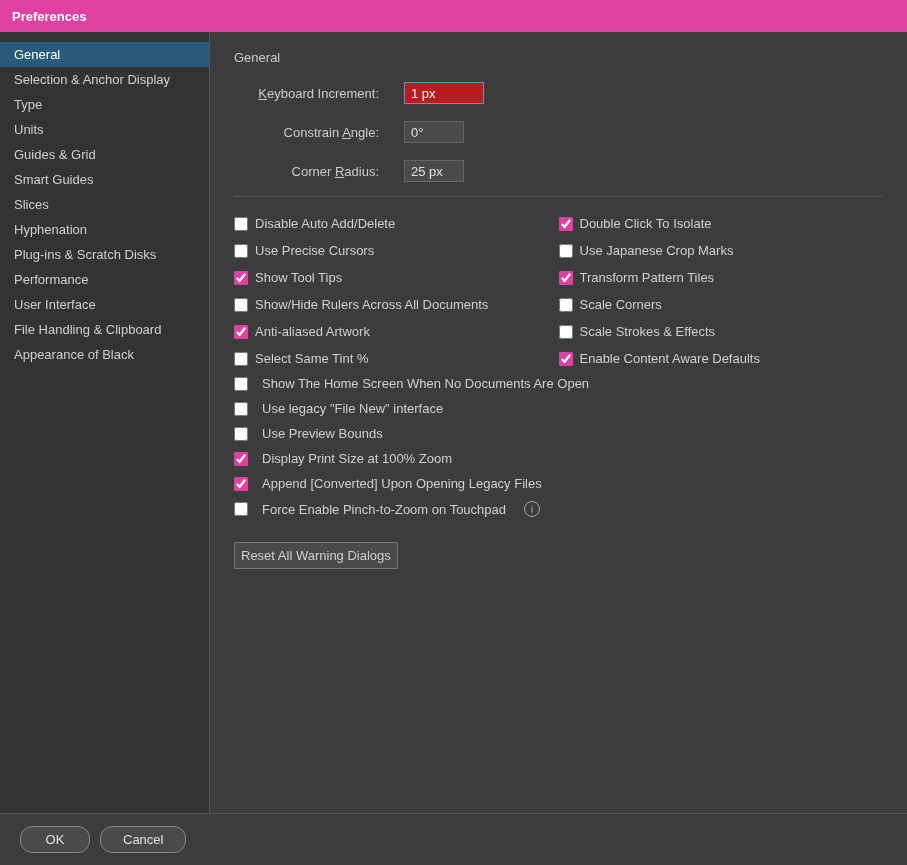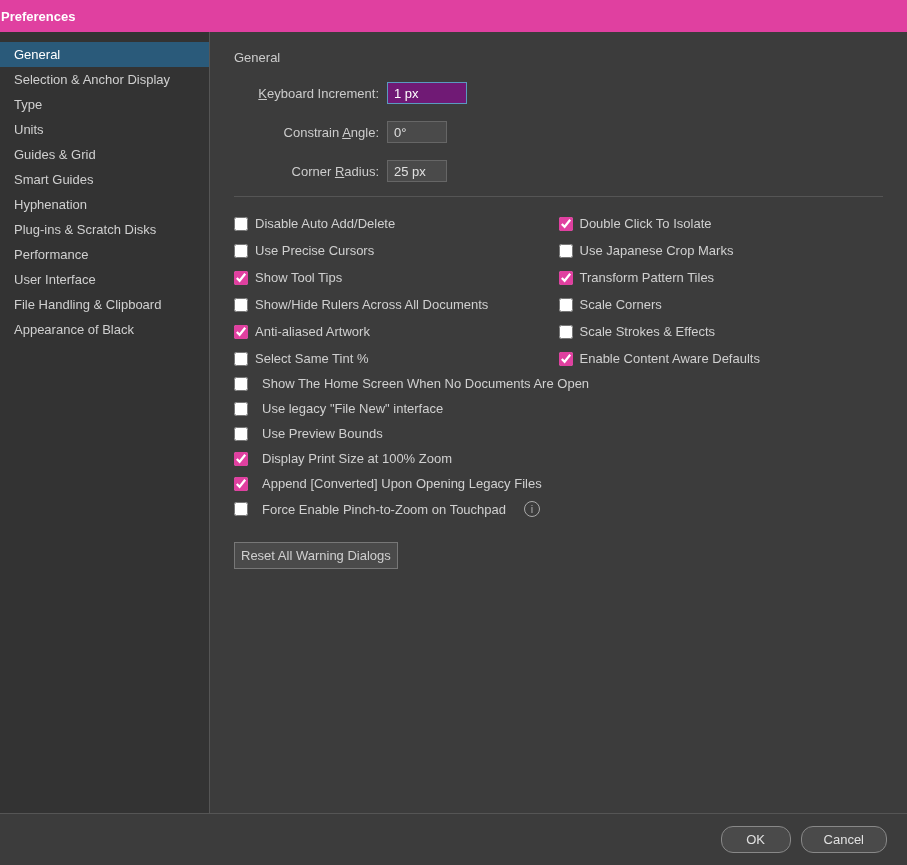--- a/index.html
+++ b/index.html
@@ -7,21 +7,21 @@
       background: #3c3c3c;
       font-family: Arial, sans-serif;
       font-size: 13px;
       color: #e0e0e0;
       width: 907px;
       height: 865px;
       overflow: hidden;
     }
     .title-bar {
       background: #e040a0;
-      padding: 6px 1px;
+      padding: 6px 12px;
       font-size: 13px;
       color: #fff;
       font-weight: bold;
       height: 32px;
       display: flex;
       align-items: center;
     }
     .dialog {
       display: flex;
       flex-direction: column;
@@ -61,31 +61,31 @@
       font-size: 13px;
       color: #ccc;
       margin-bottom: 16px;
       font-weight: normal;
     }
     
     .field-row {
       display: flex;
       align-items: center;
       margin-bottom: 10px;
-      gap: 8px;
+      gap: 25px;
       margin-top: 17px;
     }
     .field-label {
       text-align: right;
       color: #ccc;
       min-width: 145px;
       font-size: 13px;
     }
     .field-input {
-      background: #701a75;
+      background: #b91c1c;
       border: 1px solid #5a9ac0;
       color: #fff;
       padding: 2px 6px;
       font-size: 13px;
       width: 80px;
       height: 22px;
       outline: none;
     }
     .field-input-plain {
       background: #4a4a4a;
@@ -161,21 +161,20 @@
       border: 1px solid #777;
       color: #d0d0d0;
       padding: 5px 6px;
       font-size: 13px;
       cursor: pointer;
       margin-top: 20px;
     }
     
     .dialog-footer {
       display: flex;
-      justify-content: flex-end;
       gap: 10px;
       padding: 12px 20px;
       border-top: 1px solid #555;
       background: #3c3c3c;
     }
     .btn {
       background: #4a4a4a;
       border: 1px solid #888;
       border-radius: 12px;
       color: #e0e0e0;
@@ -198,20 +197,21 @@
 <div class="dialog">
   <div class="dialog-body">
 
     <div class="sidebar" id="sidebar-container">
         <div class="sidebar-item active">General</div>
         <div class="sidebar-item">Selection &amp; Anchor Display</div>
         <div class="sidebar-item">Type</div>
         <div class="sidebar-item">Units</div>
         <div class="sidebar-item">Guides &amp; Grid</div>
         <div class="sidebar-item">Smart Guides</div>
+        <div class="sidebar-item">Slices</div>
         <div class="sidebar-item">Hyphenation</div>
         <div class="sidebar-item">Plug-ins &amp; Scratch Disks</div>
         <div class="sidebar-item">Performance</div>
         <div class="sidebar-item">User Interface</div>
         <div class="sidebar-item">File Handling &amp; Clipboard</div>
         <div class="sidebar-item">Appearance of Black</div>
       </div>
 
     <div class="content">
       <div class="content-title">General</div>

